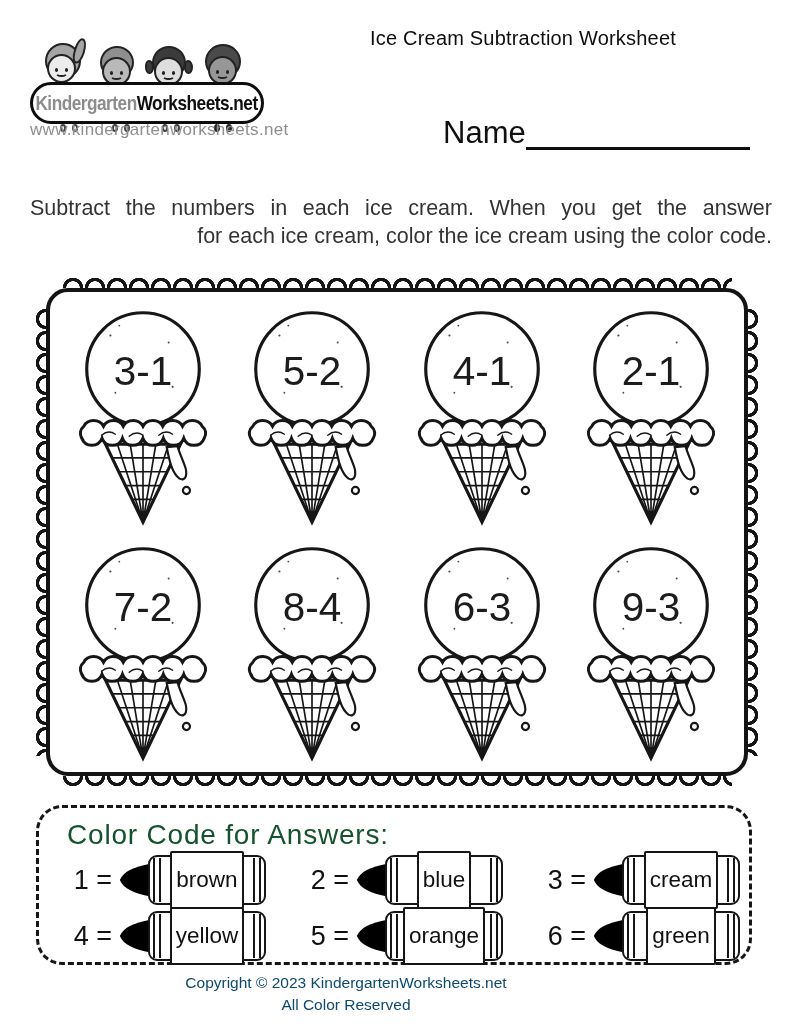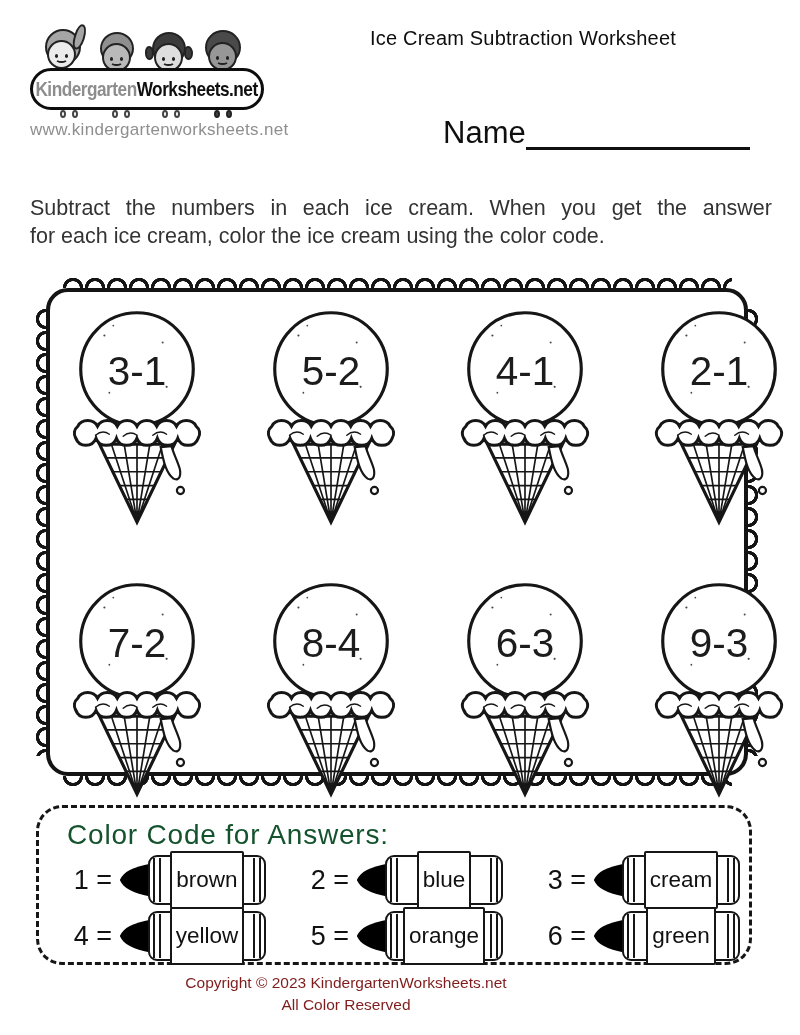--- a/index.html
+++ b/index.html
@@ -3,21 +3,21 @@
 <meta charset="utf-8">
 <style>
   * { margin:0; padding:0; box-sizing:border-box; }
   html,body { background:#ffffff; }
   body { width:800px; height:1035px; position:relative; overflow:hidden;
          font-family:"Liberation Sans", sans-serif; color:#161616; }
 
   .page { position:absolute; inset:0; }
 
   
-  .logo { position:absolute; left:28px; top:22px; width:250px; height:120px;text-align:center; }
+  .logo { position:absolute; left:28px; top:36px; width:250px; height:120px;text-align:center; }
   .kid { position:absolute; width:44px; height:52px; z-index:1; }
   .kid .hair { position:absolute; border-radius:50%; border:2.5px solid #222; }
   .kid .pony { position:absolute; border-radius:45% 55% 50% 50%; border:2.5px solid #222; }
   .kid .face { position:absolute; width:29px; height:29px; border:2.5px solid #222; border-radius:50%; }
   .kid .eye { position:absolute; width:3px; height:3.5px; background:#222; border-radius:50%; top:12px; }
   .kid .smile { position:absolute; width:13px; height:8px; border:2px solid transparent;
                 border-bottom:2.2px solid #222; border-radius:50%; top:13px; left:5.5px; }
   .banner { position:absolute; left:2px; top:46px; width:234px; height:42px; background:#fff;
             border:3.2px solid #0d0d0d; border-radius:21px; z-index:2;
             display:flex; align-items:center; justify-content:center; overflow:visible; }
@@ -33,42 +33,42 @@
   .title { position:absolute; left:266px; top:27px; width:514px; text-align:center;
            font-size:20px; font-weight:500; color:#0e0e0e; letter-spacing:0.2px; }
   .name-row { position:absolute; left:443px; top:114px; display:flex; align-items:flex-end; }
   .name-label { font-size:31px; color:#0f0f0f; line-height:1.1; }
   .name-line { display:inline-block; width:224px; height:36px; border-bottom:3px solid #0f0f0f; }
 
   
   .instructions { position:absolute; left:30px; top:195px; width:742px;
                   font-size:21.5px; color:#333333; line-height:1.3; }
   .instr-1 { display:block; text-align:justify; text-align-last:justify; }
-  .instr-2 { display:block; }
+  .instr-2 { display:block;text-align:right; }
 
   
   .frame { position:absolute; left:46px; top:288px; width:702px; height:488px;
            border:4px solid #141414; border-radius:22px; background:#fff; z-index:1; }
   .scallop { position:absolute; z-index:0; }
   .sc-top { left:62px; top:274px; width:670px; height:14px;
     background-image:radial-gradient(circle at 11px 14px,#fff 6.5px,#141414 7px 10px,rgba(0,0,0,0) 10.5px);
     background-size:22px 14px; background-repeat:repeat-x; }
   .sc-bottom { left:62px; top:776px; width:670px; height:14px;
     background-image:radial-gradient(circle at 11px 0px,#fff 6.5px,#141414 7px 10px,rgba(0,0,0,0) 10.5px);
     background-size:22px 14px; background-repeat:repeat-x; }
   .sc-left { left:32px; top:308px; width:14px; height:448px;
     background-image:radial-gradient(circle at 14px 11px,#fff 6.5px,#141414 7px 10px,rgba(0,0,0,0) 10.5px);
     background-size:14px 22px; background-repeat:repeat-y; }
   .sc-right { left:748px; top:308px; width:14px; height:448px;
     background-image:radial-gradient(circle at 0px 11px,#fff 6.5px,#141414 7px 10px,rgba(0,0,0,0) 10.5px);
     background-size:14px 22px; background-repeat:repeat-y; }
 
   .icegrid { position:absolute; inset:0; padding:4px 8px 0 8px;
              display:grid; grid-template-columns:repeat(4,1fr); grid-auto-rows:236px;
-             justify-items:center; align-items:start;gap:36px; }
+             justify-items:center; align-items:start; }
   svg.icecream { width:158px; height:232px; display:block; }
   svg text.problem { font-family:"Liberation Sans", sans-serif; font-size:41px; fill:#1c1c1c; }
 
   
   .colorbox { position:absolute; left:36px; top:805px; width:716px; height:160px;
               border:3.2px dashed #161616; border-radius:26px; background:#fff; }
   .cc-heading { padding:11px 0 0 28px; font-size:28px; color:#14532d; letter-spacing:0.8px; }
   .crayon-grid { margin-top:3px; padding-left:30px; display:grid;
                  grid-template-columns:237px 237px auto; row-gap:4px; }
   .crayon-item { display:flex; align-items:center; height:52px; }
@@ -77,21 +77,21 @@
   .crayon-tip { width:38px; height:44px; flex:0 0 auto; margin-right:-7px; }
   .crayon-body { width:118px; height:50px; border:2.6px solid #161616; border-radius:9px; background:#fff;
                  display:flex; align-items:center; justify-content:space-between; padding:0 3px; }
   .wrapband { width:8px; align-self:stretch; margin:1px 0;
               border-left:2px solid #161616; border-right:2px solid #161616; }
   .crayon-word { border:2.4px solid #161616; border-radius:2px; background:#fff;
                  padding:12px 4px; font-size:22.5px; line-height:1.35; color:#111; }
 
   
   .footer { position:absolute; left:0; top:972px; width:692px; text-align:center;
-            font-size:15.5px; color:#7f1d1d; line-height:1.4; }
+            font-size:15.5px; color:#0c4a6e; line-height:1.4; }
 </style>
 </head>
 <body>
 
 <svg width="0" height="0" style="position:absolute" aria-hidden="true">
   <defs>
     <clipPath id="cone-clip">
         <polygon points="42,150 80,229 118,150"></polygon>
       </clipPath>
     <g id="def-icecream" fill="none" stroke="#161616" stroke-linecap="round">

